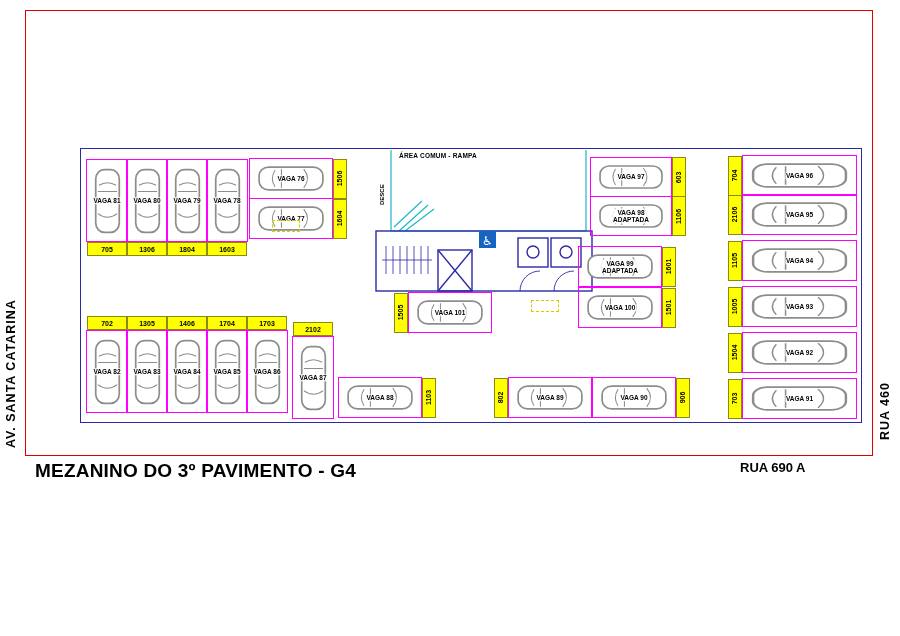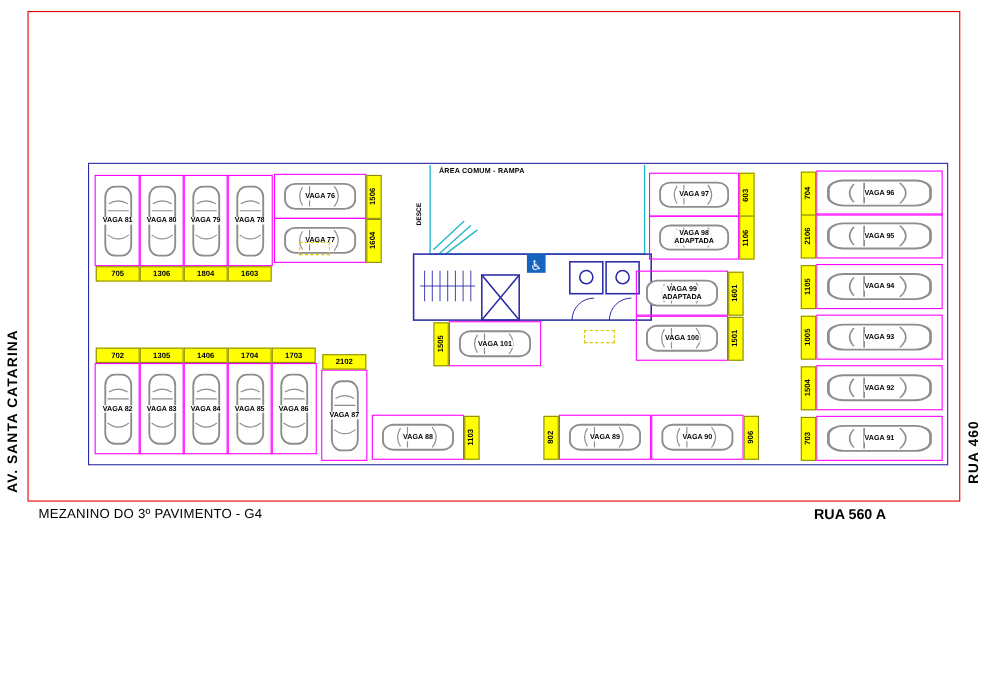--- a/index.html
+++ b/index.html
@@ -12,21 +12,21 @@
        border:1.6px solid var(--building-outline,#2a2aa8);}
 
   .linework{position:absolute;left:0;top:0;pointer-events:none;}
 
   .street-left{position:absolute;left:4px;top:208px;height:240px;
        writing-mode:vertical-rl;transform:rotate(180deg);
        font-weight:bold;font-size:12.5px;letter-spacing:1px;white-space:nowrap;}
   .street-right{position:absolute;right:8px;top:330px;height:110px;
        writing-mode:vertical-rl;transform:rotate(180deg);
        font-weight:bold;font-size:12.5px;letter-spacing:1px;white-space:nowrap;}
-  .plan-title{position:absolute;left:35px;top:460px;font-weight:normal;font-size:12px;letter-spacing:.2px;}
+  .plan-title{position:absolute;left:35px;top:460px;font-weight:bold;font-size:19px;letter-spacing:.2px;}
   .street-bottom{position:absolute;left:740px;top:460px;font-weight:bold;font-size:13px;}
 
   .ramp-label{position:absolute;left:399px;top:152px;font-weight:bold;font-size:6.5px;letter-spacing:.2px;}
   .desce-label{position:absolute;left:379px;top:165px;height:40px;
        writing-mode:vertical-rl;transform:rotate(180deg);
        font-weight:bold;font-size:6px;}
 
   .stall{position:absolute;border:1px solid var(--stall-outline,#ff00ff);
        display:flex;align-items:center;justify-content:center;background:transparent;}
   .car{flex:none;}
@@ -87,21 +87,21 @@
 
     <g>
       <rect x="479" y="231" width="17" height="17" fill="#1565c0"></rect>
       <text x="487.5" y="245" font-size="12" fill="#ffffff" text-anchor="middle" font-family="DejaVu Sans, sans-serif">♿</text>
     </g>
   </svg>
 
   <div class="street-left">AV. SANTA CATARINA</div>
   <div class="street-right">RUA 460</div>
   <div class="plan-title">MEZANINO DO 3º PAVIMENTO - G4</div>
-  <div class="street-bottom">RUA 560 A</div>
+  <div class="street-bottom">RUA 690 A</div>
 
   <div class="ramp-label">ÁREA COMUM - RAMPA</div>
   <div class="desce-label">DESCE</div>
 
   <div id="stalls">
       <div class="stall" style="left: 86px; top: 159px; width: 40px; height: 81px;">
         <svg class="car rot" width="67" height="30" viewBox="0 0 64 28" preserveAspectRatio="none">
        <rect x="2" y="3" width="60" height="22" rx="9" ry="8" fill="#fff" stroke="#8d8d8d" stroke-width="1.6"></rect>
        <path d="M44 5 q7 9 0 18 M17 6 q-5 8 0 16 M23 5 l0 18" fill="none" stroke="#8d8d8d" stroke-width="1"></path>
      </svg>

